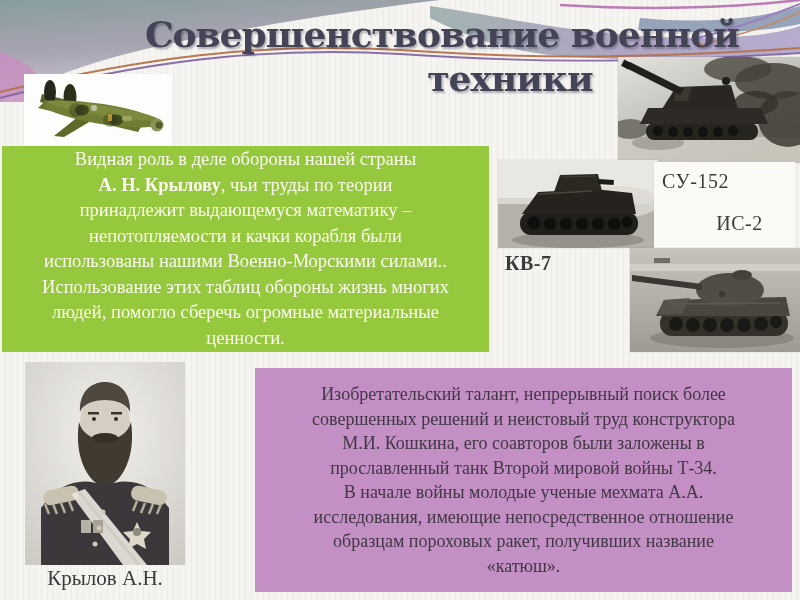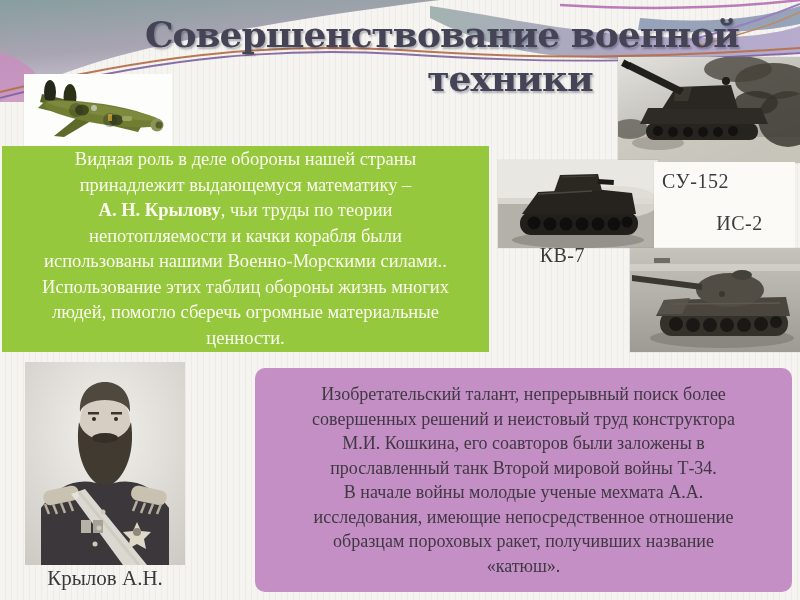--- a/index.html
+++ b/index.html
@@ -29,21 +29,21 @@
   .photo-su152{left:618px;top:57px;width:182px;height:106px;}
   .photo-kv7{left:498px;top:160px;width:160px;height:88px;}
   .photo-is2{left:630px;top:248px;width:170px;height:104px;}
   .label-card{left:654px;top:162px;width:141px;height:86px;background:#fbfaf6;box-shadow:0 1px 2px rgba(0,0,0,.08);}
   .tank-label{
     position:absolute;font-size:20px;color:#3b3b3b;letter-spacing:.5px;
     font-family:"Liberation Serif",serif;white-space:nowrap;
   }
   .lbl-su152{left:8px;right:0;top:8px;text-align:left;}
   .lbl-is2{left:30px;right:0;top:50px;text-align:center;}
-  .lbl-kv7{left:505px;top:244px;width:80px;text-align:right;}
+  .lbl-kv7{left:505px;top:252px;width:80px;text-align:left;font-weight:bold;}
   
   .green-box{
     left:2px;top:146px;width:487px;height:206px;
     display:flex;align-items:center;justify-content:center;
   }
   .green-box .txt{width:100%;text-align:center;color:#fcfcf0;font-size:18.5px;line-height:25.5px;}
   .tline{white-space:nowrap;}
   .bold{font-weight:700;}
   
   .pink-box{
@@ -240,22 +240,22 @@
 
         <path d="M40,56 L150,55" stroke="#5d5950" stroke-width="1.5" fill="none"></path>
         <circle cx="92" cy="46" r="3" fill="#3a3730"></circle>
       </g>
     </svg>
   </div>
 
   <div class="abs green-box" style="background:#95c83d;">
     <div class="txt">
       <div class="tline">Видная роль в деле обороны нашей страны</div>
+      <div class="tline"><span class="bold">А. Н. Крылову</span><span>, чьи труды по теории</span></div>
       <div class="tline">принадлежит выдающемуся математику –</div>
-      <div class="tline"><span class="bold">А. Н. Крылову</span><span>, чьи труды по теории</span></div>
       <div class="tline">непотопляемости  и качки корабля были</div>
       <div class="tline">использованы нашими Военно-Морскими силами..</div>
       <div class="tline">Использование этих таблиц обороны жизнь многих</div>
       <div class="tline">людей, помогло сберечь огромные материальные</div>
       <div class="tline">ценности.</div>
     </div>
   </div>
 
   <div class="abs portrait">
     <svg width="160" height="203" viewBox="0 0 160 203">
@@ -298,21 +298,21 @@
 
         <circle cx="78" cy="150" r="2.5" fill="#cfc9ba"></circle>
         <circle cx="74" cy="166" r="2.5" fill="#cfc9ba"></circle>
         <circle cx="70" cy="182" r="2.5" fill="#cfc9ba"></circle>
       </g>
     </svg>
   </div>
 
   <div class="abs caption">Крылов А.Н.</div>
 
-  <div class="abs pink-box" style="background:#c48fc4;border-radius:10px;">
+  <div class="abs pink-box" style="background:#c48fc4;">
     <div class="txt">
       <div class="tline">Изобретательский талант, непрерывный поиск более</div>
       <div class="tline">совершенных решений и неистовый труд конструктора</div>
       <div class="tline">М.И. Кошкина, его соавторов  были заложены в</div>
       <div class="tline">прославленный танк Второй мировой войны Т-34.</div>
       <div class="tline">В начале войны молодые ученые мехмата А.А.</div>
       <div class="tline">исследования, имеющие непосредственное отношение</div>
       <div class="tline">образцам пороховых ракет, получивших название</div>
       <div class="tline">«катюш».</div>
     </div>

